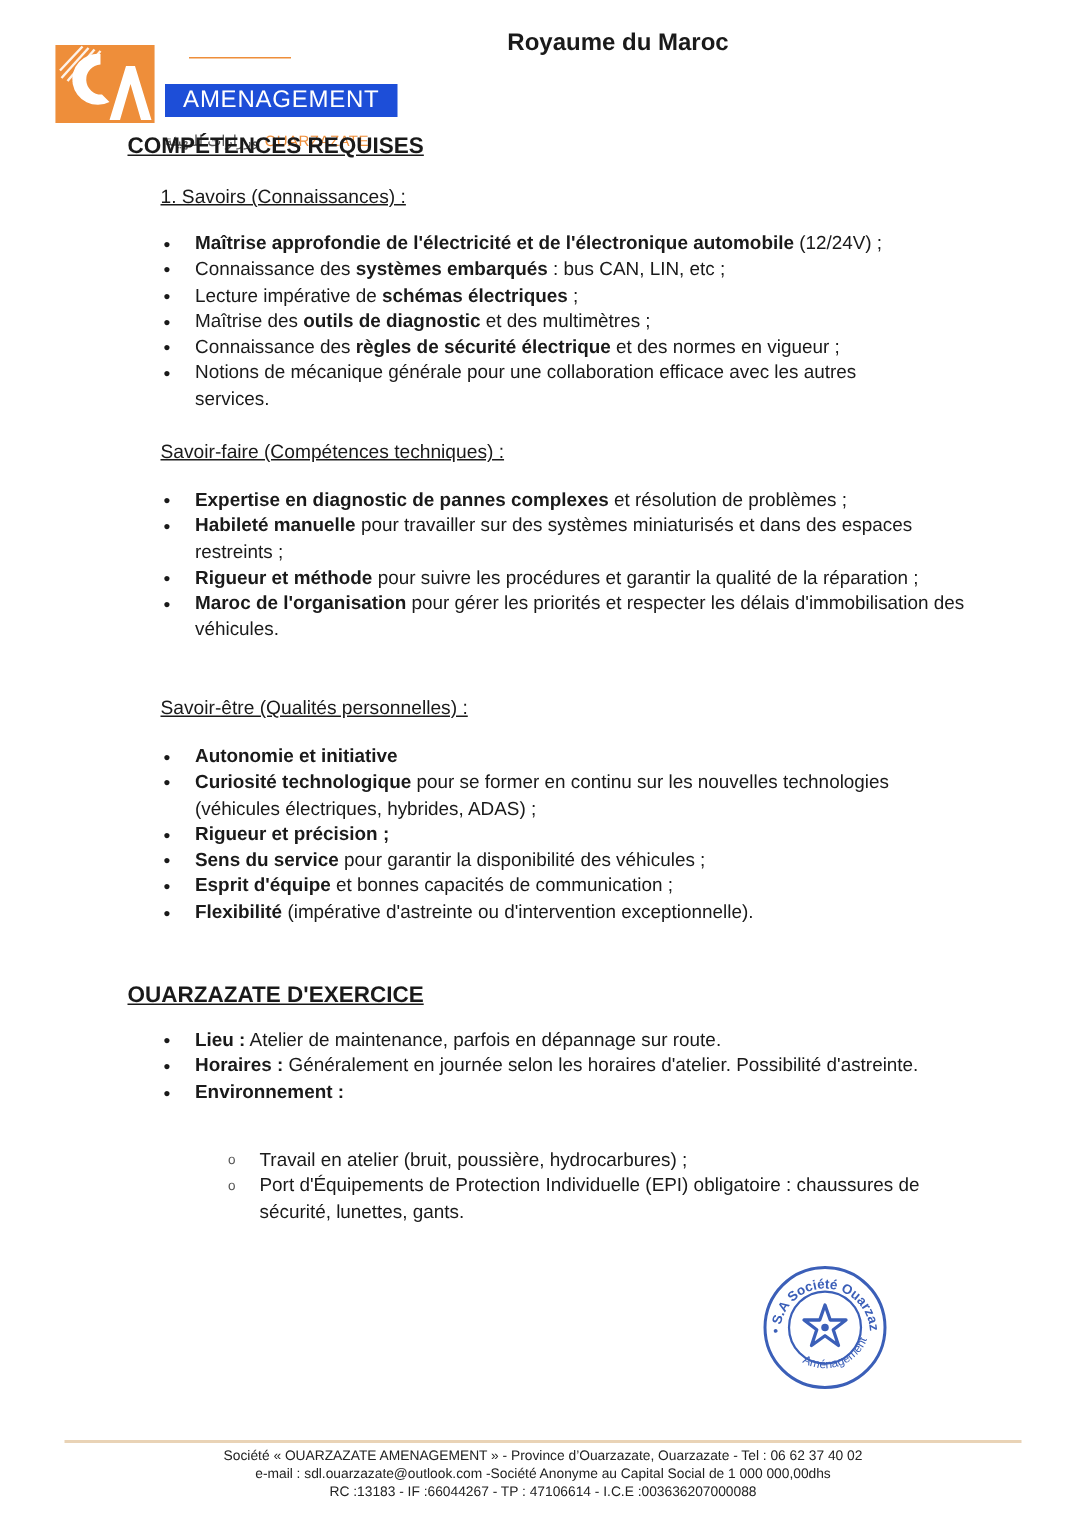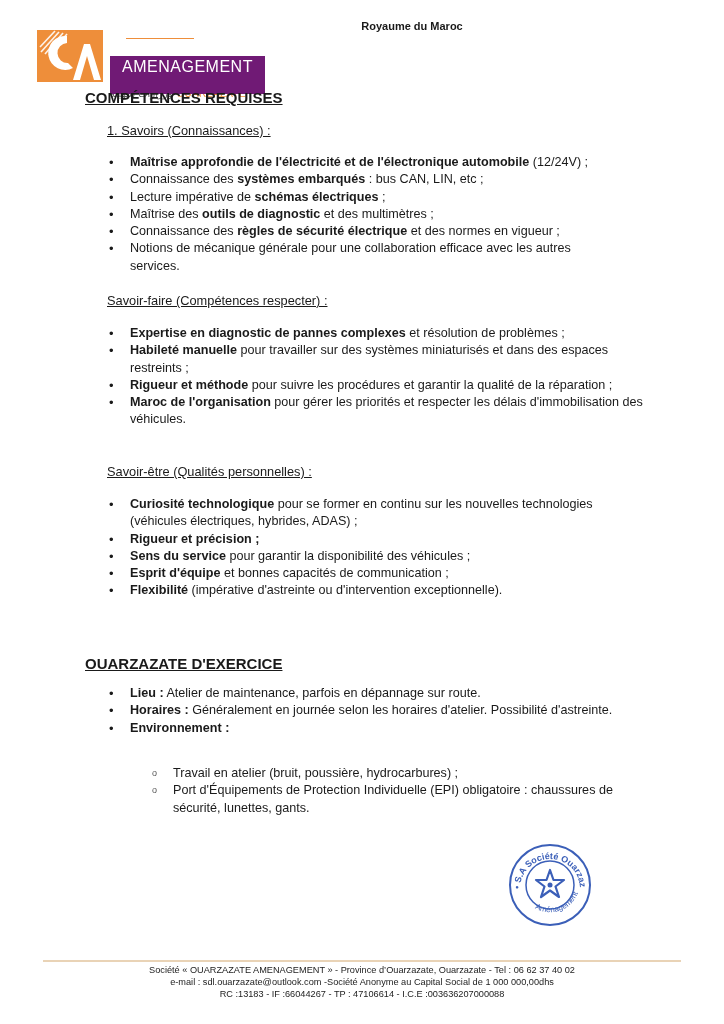--- a/index.html
+++ b/index.html
@@ -2,28 +2,28 @@
 <html><head>
 <meta charset="utf-8">
 <style>
   html, body { margin: 0; padding: 0; background: #ffffff; }
   body { width: 724px; height: 1024px; position: relative; overflow: hidden;
          font-family: "Liberation Sans", sans-serif; color: #1a1a1a; font-size: 12.6px; }
   .page { position: absolute; left: 0; top: 0; width: 724px; height: 1024px; }
 
   
   .kingdom { position: absolute; left: 0; width: 724px; top: 20px; text-align: center;
-             font-weight: bold; font-size: 11px; padding-left: 0; }
+             font-weight: bold; font-size: 16px; padding-left: 0; }
   .kingdom span { position: relative; left: 0; }
   .logo { position: absolute; left: 37px; top: 30px; width: 230px; height: 54px; }
   .logo-mark { position: absolute; left: 0; top: 0; width: 66px; height: 52px; background: #ee8e3a; overflow: hidden; }
   .logo-text-top { position: absolute; left: 73px; top: 12px; font-size: 10px; color: #ee8e3a; letter-spacing: 0.3px; white-space: nowrap; margin-top: 46px; }
   .logo-text-top .ar { color: #555; margin-right: 4px; }
   .logo-rule { position: absolute; left: 89px; top: 8px; width: 68px; height: 1px; background: #ee8e3a; }
-  .logo-band { position: absolute; left: 73px; top: 26px; width: 155px; height: 38px; background: #701a75; color: #fff;
+  .logo-band { position: absolute; left: 73px; top: 26px; width: 155px; height: 22px; background: #1d4ed8; color: #fff;
                font-size: 16px; line-height: 22px; text-align: center; letter-spacing: 0.5px; }
 
   
   .h1 { position: absolute; left: 85px; font-weight: bold; text-decoration: underline; font-size: 15px; }
   .h2 { position: absolute; left: 107px; font-weight: normal; text-decoration: underline; font-size: 12.8px; }
   ul.blist { position: absolute; left: 107px; width: 540px; margin: 0; padding: 0; list-style: none; }
   ul.blist li { position: relative; padding-left: 23px; line-height: 17.3px; }
   ul.blist li::before { content: "•"; position: absolute; left: 2px; top: 0; font-size: 13px; }
   ul.clist { position: absolute; left: 150px; width: 490px; margin: 0; padding: 0; list-style: none; }
   ul.clist li { position: relative; padding-left: 23px; line-height: 17.3px; }
@@ -70,30 +70,31 @@
   <div class="h2" style="top:123px">1. Savoirs (Connaissances) :</div>
   <ul class="blist" style="top:154px">
     <li><b>Maîtrise approfondie de l'électricité et de l'électronique automobile</b><span> (12/24V) ;</span></li>
     <li><span>Connaissance des </span><b>systèmes embarqués</b><span> : bus CAN, LIN, etc ;</span></li>
     <li><span>Lecture impérative de </span><b>schémas électriques</b><span> ;</span></li>
     <li><span>Maîtrise des </span><b>outils de diagnostic</b><span> et des multimètres ;</span></li>
     <li><span>Connaissance des </span><b>règles de sécurité électrique</b><span> et des normes en vigueur ;</span></li>
     <li style="padding-right:40px"><span>Notions de mécanique générale pour une collaboration efficace avec les autres services.</span></li>
   </ul>
 
-  <div class="h2" style="top:293px">Savoir-faire (Compétences respecter) :</div>
+  <div class="h2" style="top:293px">Savoir-faire (Compétences techniques) :</div>
   <ul class="blist" style="top:325px">
     <li><b>Expertise en diagnostic de pannes complexes</b><span> et résolution de problèmes ;</span></li>
     <li><b>Habileté manuelle</b><span> pour travailler sur des systèmes miniaturisés et dans des espaces restreints ;</span></li>
     <li><b>Rigueur et méthode</b><span> pour suivre les procédures et garantir la qualité de la réparation ;</span></li>
     <li><b>Maroc de l'organisation</b><span> pour gérer les priorités et respecter les délais d'immobilisation des véhicules.</span></li>
   </ul>
 
   <div class="h2" style="top:464px">Savoir-être (Qualités personnelles) :</div>
   <ul class="blist" style="top:496px">
+    <li><b>Autonomie et initiative</b></li>
     <li><b>Curiosité technologique</b><span> pour se former en continu sur les nouvelles technologies (véhicules électriques, hybrides, ADAS) ;</span></li>
     <li><b>Rigueur et précision ;</b></li>
     <li><b>Sens du service</b><span> pour garantir la disponibilité des véhicules ;</span></li>
     <li><b>Esprit d'équipe</b><span> et bonnes capacités de communication ;</span></li>
     <li><b>Flexibilité</b><span> (impérative d'astreinte ou d'intervention exceptionnelle).</span></li>
   </ul>
 
   <div class="h1" style="top:655px">OUARZAZATE D'EXERCICE</div>
   <ul class="blist" style="top:685px">
     <li><b>Lieu :</b><span> Atelier de maintenance, parfois en dépannage sur route.</span></li>

